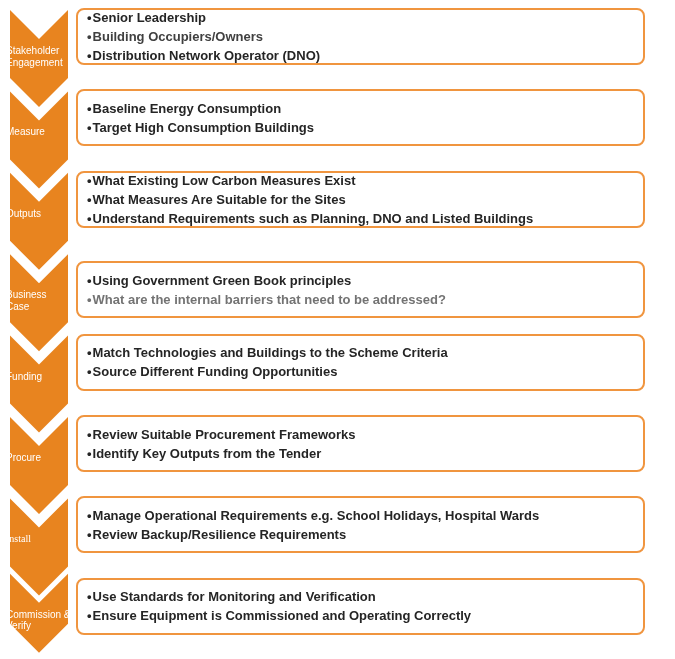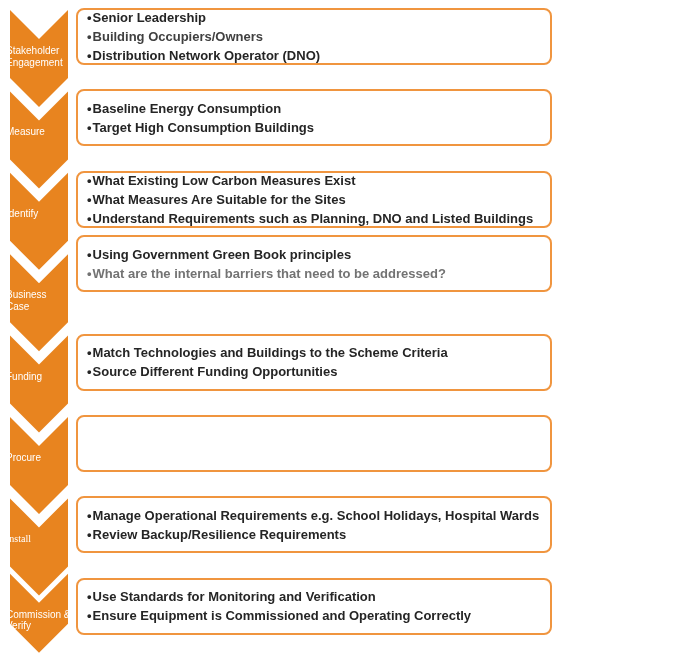--- a/index.html
+++ b/index.html
@@ -21,21 +21,21 @@
     left: 6px;
     width: 66px;
     color: #ffffff;
     font-size: 10px;
     line-height: 11.5px;
     font-weight: 400;
   }
   .stage-box {
     position: absolute;
     left: 76px;
-    width: 476px;
+    width: 569px;
     height: 57px;
     box-sizing: border-box;
     background: #ffffff;
     border-radius: 8px;
     display: flex;
     flex-direction: column;
     justify-content: center;
     padding: 0 8px 0 9px;
   }
   .bullet-line {
@@ -78,53 +78,55 @@
   <div>
     <div class="stage-label" style="top: 126.4px; color: rgb(255, 255, 255);">Measure</div>
     <div class="stage-box" style="top: 89.4px; border: 2px solid rgb(240, 149, 63);">
   <div class="bullet-line" style="color: rgb(37, 37, 37);"><span class="bullet-glyph">•</span><span>Baseline Energy Consumption</span></div>
 
   <div class="bullet-line" style="color: rgb(37, 37, 37);"><span class="bullet-glyph">•</span><span>Target High Consumption Buildings</span></div>
 </div>
   </div>
 
   <div>
-    <div class="stage-label" style="top: 207.8px; color: rgb(255, 255, 255);">Identify</div>
+    <div class="stage-label" style="top: 207.8px; color: rgb(255, 255, 255);">Outputs</div>
     <div class="stage-box" style="top: 170.8px; border: 2px solid rgb(240, 149, 63);">
   <div class="bullet-line" style="color: rgb(37, 37, 37);"><span class="bullet-glyph">•</span><span>What Existing Low Carbon Measures Exist</span></div>
 
   <div class="bullet-line" style="color: rgb(37, 37, 37);"><span class="bullet-glyph">•</span><span>What Measures Are Suitable for the Sites</span></div>
 
   <div class="bullet-line" style="color: rgb(37, 37, 37);"><span class="bullet-glyph">•</span><span>Understand Requirements such as Planning, DNO and Listed Buildings</span></div>
 </div>
   </div>
 
   <div>
     <div class="stage-label" style="top: 289.2px; color: rgb(255, 255, 255);">Business Case</div>
-    <div class="stage-box" style="top: 235px; border: 2px solid rgb(240, 149, 63);">
+    <div class="stage-box" style="top: 261px; border: 2px solid rgb(240, 149, 63);">
   <div class="bullet-line" style="color: rgb(37, 37, 37);"><span class="bullet-glyph">•</span><span>Using Government Green Book principles</span></div>
 
   <div class="bullet-line" style="color: #737373;"><span class="bullet-glyph">•</span><span>What are the internal barriers that need to be addressed?</span></div>
 
 </div>
   </div>
 
   <div>
     <div class="stage-label" style="top: 370.6px; color: rgb(255, 255, 255);">Funding</div>
     <div class="stage-box" style="top: 333.6px; border: 2px solid rgb(240, 149, 63);">
   <div class="bullet-line" style="color: rgb(37, 37, 37);"><span class="bullet-glyph">•</span><span>Match Technologies and Buildings to the Scheme Criteria</span></div>
 
   <div class="bullet-line" style="color: rgb(37, 37, 37);"><span class="bullet-glyph">•</span><span>Source Different Funding Opportunities</span></div>
 </div>
   </div>
 
   <div>
     <div class="stage-label" style="top: 452px; color: rgb(255, 255, 255);">Procure</div>
     <div class="stage-box" style="top: 415px; border: 2px solid rgb(240, 149, 63);">
+  <div class="bullet-line" style="color: rgb(37, 37, 37);"><span class="bullet-glyph">•</span><span>Review Suitable Procurement Frameworks</span></div>
 
+  <div class="bullet-line" style="color: rgb(37, 37, 37);"><span class="bullet-glyph">•</span><span>Identify Key Outputs from the Tender</span></div>
 </div>
   </div>
 
   <div>
     <div class="stage-label" style="top: 533.4px; color: rgb(255, 255, 255); font-family: Liberation Serif, serif;">Install</div>
     <div class="stage-box" style="top: 496.4px; border: 2px solid rgb(240, 149, 63);">
   <div class="bullet-line" style="color: rgb(37, 37, 37);"><span class="bullet-glyph">•</span><span>Manage Operational Requirements e.g. School Holidays, Hospital Wards</span></div>
 
   <div class="bullet-line" style="color: rgb(37, 37, 37);"><span class="bullet-glyph">•</span><span>Review Backup/Resilience Requirements</span></div>
 </div>

